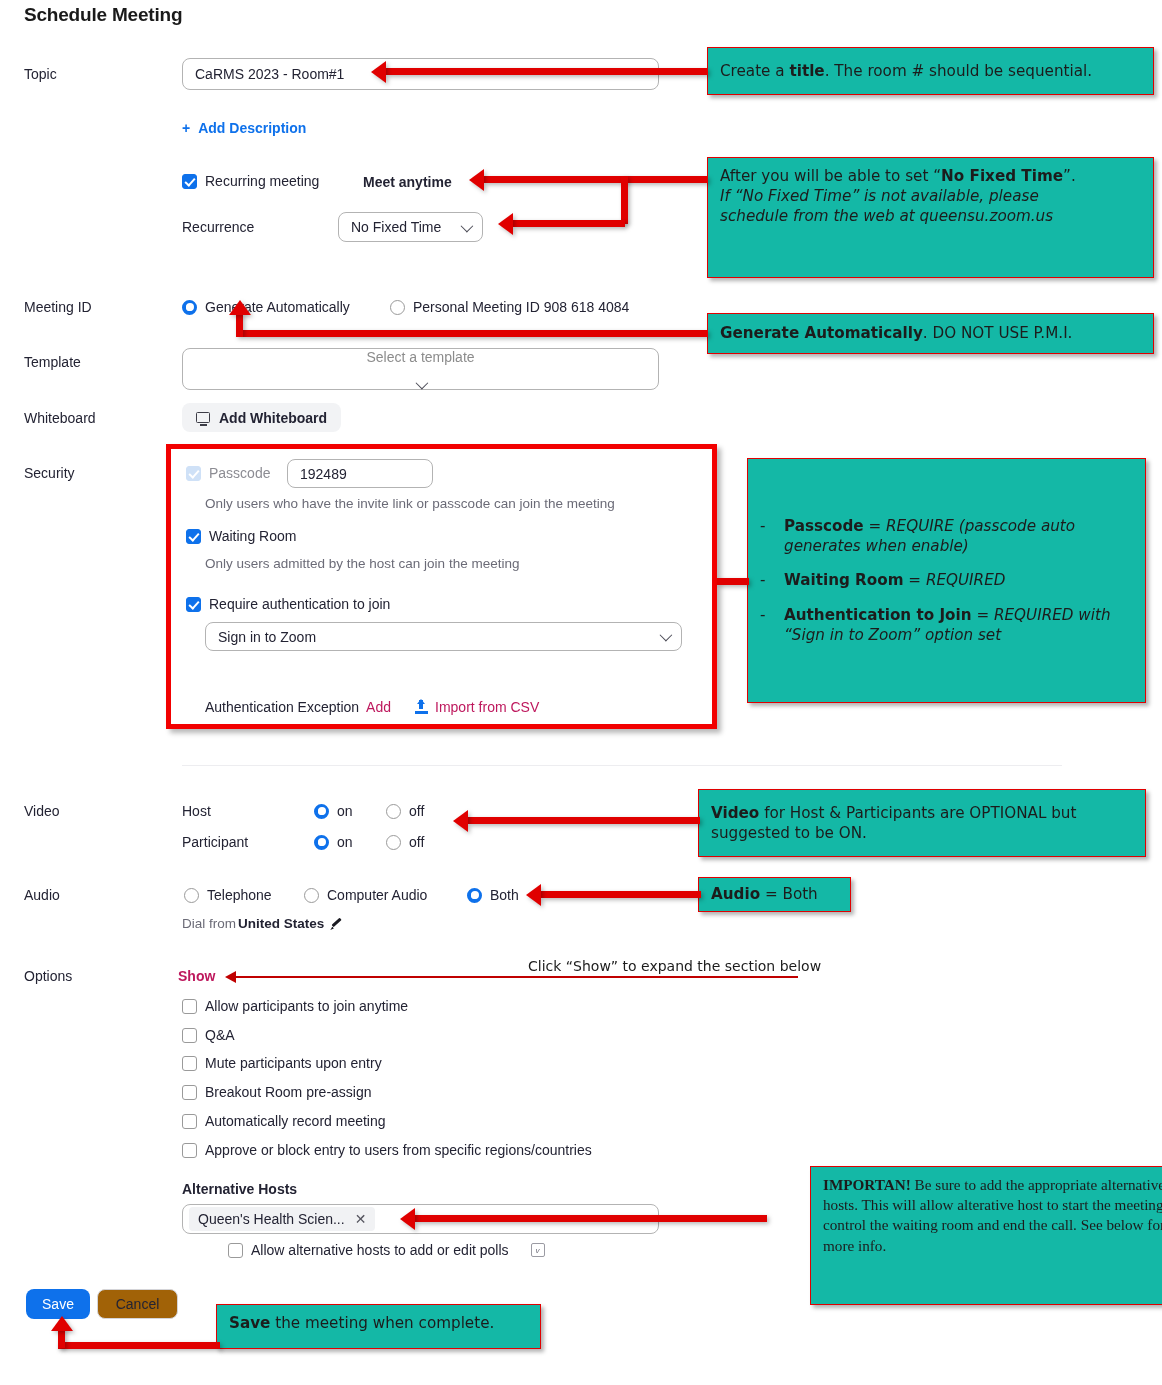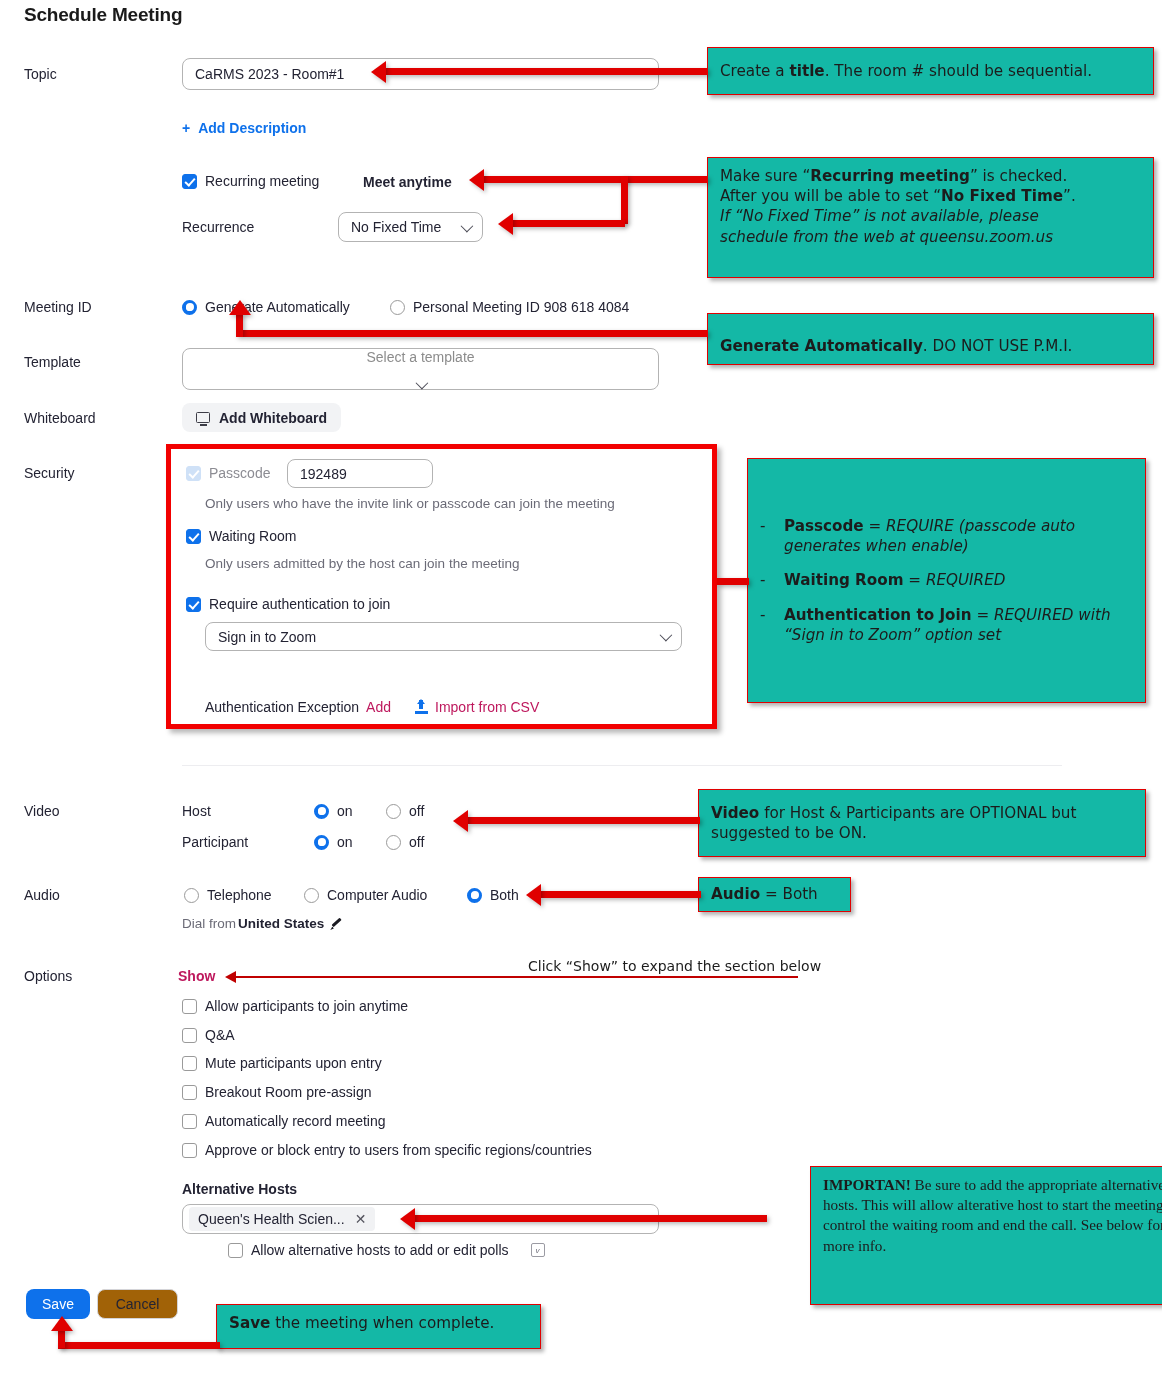--- a/index.html
+++ b/index.html
@@ -336,33 +336,32 @@
 
 <div class="abs callout" style="left:707px; top:47px; width:447px; height:48px; display:flex; align-items:center;">
   <div>
     <span>Create a </span><b>title</b><span>. The room # should be sequential.</span>
   </div>
 </div>
 <div class="abs arrow-h arrow-shadow" style="left:386px; top:68px; width:322px;"></div>
 <div class="abs head-left" style="left:371px; top:61px;"></div>
 
 <div class="abs callout" style="left:707px; top:157px; width:447px; height:121px;">
-  <div><span>Make sure “</span><b>Recurring meeting</b><span>” is checked.</span></div>
   <div><span>After you will be able to set “</span><b>No Fixed Time</b><span>”.</span></div>
   <div><i>If “No Fixed Time” is not available, please</i></div>
   <div><i>schedule from the web at queensu.zoom.us</i></div>
 </div>
 
 <div class="abs arrow-h arrow-shadow" style="left:484px; top:176px; width:224px;"></div>
 <div class="abs head-left" style="left:469px; top:169px;"></div>
 <div class="abs arrow-v arrow-shadow" style="left:621px; top:176px; height:48px;"></div>
 <div class="abs arrow-h arrow-shadow" style="left:513px; top:220px; width:112px;"></div>
 <div class="abs head-left" style="left:498px; top:213px;"></div>
 
-<div class="abs callout" style="left:707px; top:313px; width:447px; height:52px; display:flex; align-items:flex-end;">
+<div class="abs callout" style="left:707px; top:313px; width:447px; height:41px; display:flex; align-items:center;">
   <div><b>Generate Automatically</b><span>. DO NOT USE P.M.I.</span></div>
 </div>
 <div class="abs arrow-h arrow-shadow" style="left:243px; top:330px; width:465px;"></div>
 <div class="abs arrow-v arrow-shadow" style="left:236px; top:313px; height:24px;"></div>
 <div class="abs head-up" style="left:229px; top:300px;"></div>
 
 <div class="abs sec-box" style="left:166px; top:444px; width:551px; height:285px;"></div>
 <div class="abs callout" style="left:747px; top:458px; width:399px; height:245px; display:flex; align-items:center;">
   <ul>
     <li>

